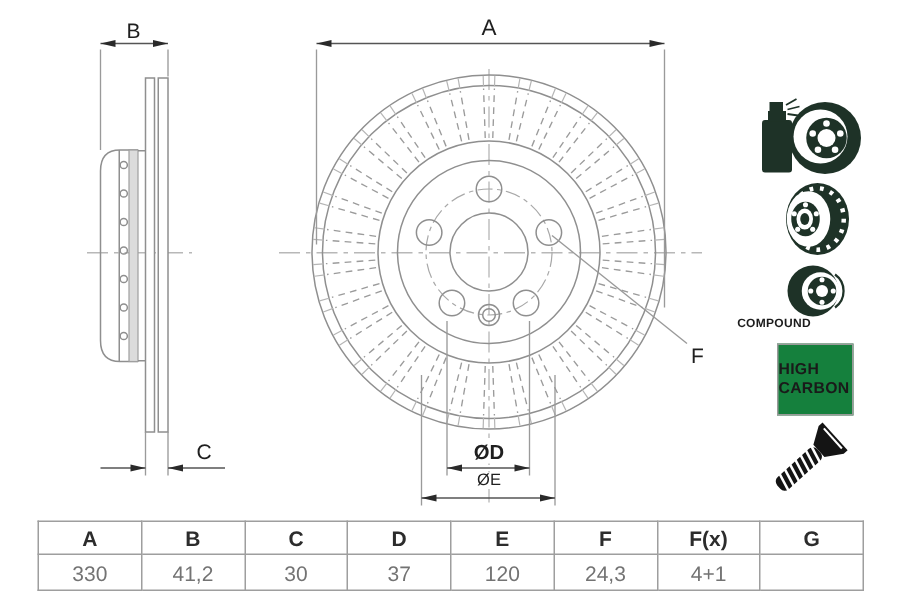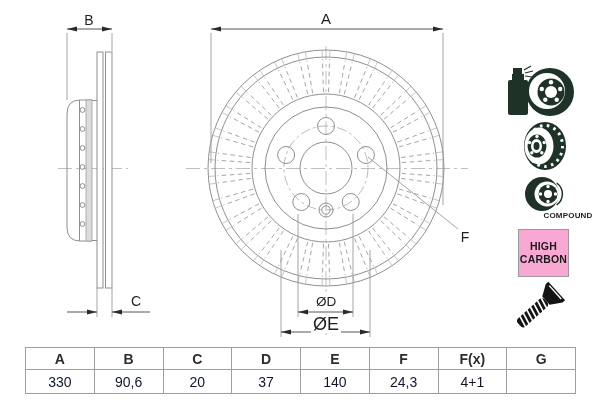--- a/index.html
+++ b/index.html
@@ -7,39 +7,39 @@
     position:relative;width:600px;height:400px;background:#ffffff;overflow:hidden;
     font-family:"Liberation Sans","DejaVu Sans",sans-serif;
   }
   svg{position:absolute;left:0;top:0;}
   .dim-label{
     position:absolute;transform:translateX(-50%);
     color:#1f1f1f;font-size:14px;font-weight:400;background:#fff;padding:0 2px;
     line-height:1;white-space:nowrap;
   }
   .compound-label{
-    position:absolute;left:540px;top:211px;width:56px;text-align:center;
+    position:absolute;left:488px;top:211px;width:56px;text-align:center;
     font-size:8px;font-weight:700;color:#1c1c1c;letter-spacing:.2px;
   }
   .hc-box{
     position:absolute;left:518px;top:229px;width:49px;height:46px;
-    border:1.5px solid #9a9a9a;background:#f9a8d4;
-    display:flex;flex-direction:column;align-items:center;justify-content:center;
+    border:1.5px solid #9a9a9a;background:#15803d;
+    display:flex;flex-direction:column;align-items:flex-start;justify-content:center;
   }
   .hc-box span{font-size:10.5px;font-weight:700;color:#1a1a1a;line-height:1.25;letter-spacing:.2px;}
   table.spec{
     position:absolute;left:25px;top:347px;width:551px;height:44px;
     border-collapse:collapse;table-layout:fixed;
   }
   table.spec th,table.spec td{
     border:1px solid #9e9e9e;text-align:center;vertical-align:middle;
     font-size:14px;color:#2c2c2c;padding:0;
   }
   table.spec th{font-weight:700;height:21px;}
-  table.spec td{font-weight:400;height:23px;color:#0f172a;}
+  table.spec td{font-weight:400;height:23px;color:#737373;}
 </style>
 </head>
 <body>
 
 <div class="canvas">
 
   <svg width="600" height="400" viewBox="0 0 600 400">
 
     <g stroke="#b8b8b8" stroke-width="0.9" stroke-dasharray="14 4 3 4">
       <line x1="58" y1="168.5" x2="128" y2="168.5"></line>
@@ -319,22 +319,22 @@
         </g>
         <polygon points="548,300.5 559,293.5 562.5,293.5 562.5,318.5 559,318.5 548,311.5" fill="#141414"></polygon>
         <line x1="560.5" y1="297" x2="560.5" y2="315" stroke="#fff" stroke-width="1.4"></line>
       </g>
     </g>
   </svg>
 
   <div class="dim-label" style="left:326px;top:11px;font-size:15px;">A</div>
   <div class="dim-label" style="left:89px;top:13px;">B</div>
   <div class="dim-label" style="left:136px;top:294px;">C</div>
-  <div class="dim-label" style="left:326px;top:295px;font-size:13.5px;">ØD</div>
-  <div class="dim-label" style="left:326px;top:315px;font-size:18px;">ØE</div>
+  <div class="dim-label" style="left:326px;top:295px;font-size:13.5px;font-weight:bold;">ØD</div>
+  <div class="dim-label" style="left:326px;top:315px;font-size:11px;">ØE</div>
   <div class="dim-label" style="left:465px;top:230px;">F</div>
 
   <div class="compound-label">COMPOUND</div>
   <div class="hc-box">
     <span>HIGH</span>
     <span>CARBON</span>
   </div>
 
   <table class="spec">
     <tbody>
@@ -343,23 +343,23 @@
       <th>B</th>
       <th>C</th>
       <th>D</th>
       <th>E</th>
       <th>F</th>
       <th>F(x)</th>
       <th>G</th>
     </tr>
     <tr>
       <td>330</td>
-      <td>90,6</td>
-      <td>20</td>
+      <td>41,2</td>
+      <td>30</td>
       <td>37</td>
-      <td>140</td>
+      <td>120</td>
       <td>24,3</td>
       <td>4+1</td>
       <td></td>
     </tr>
   </tbody>
     </table>
 </div>
 
 </body></html>

